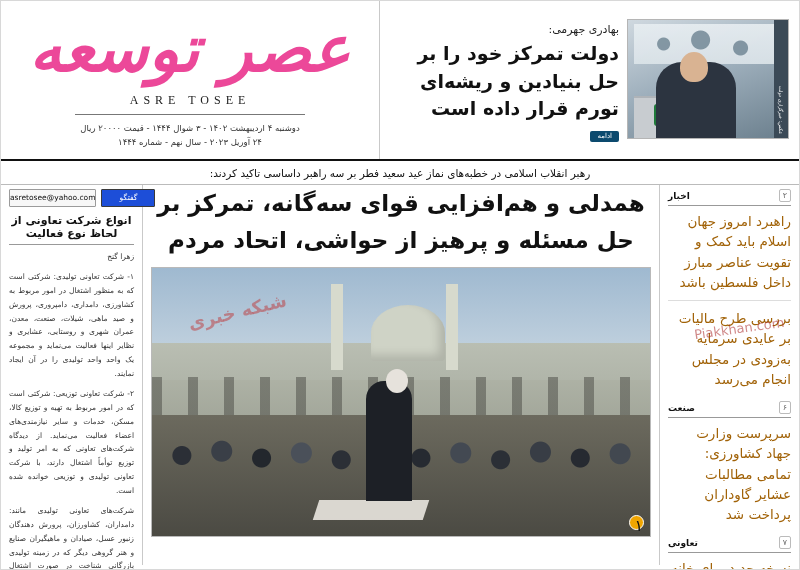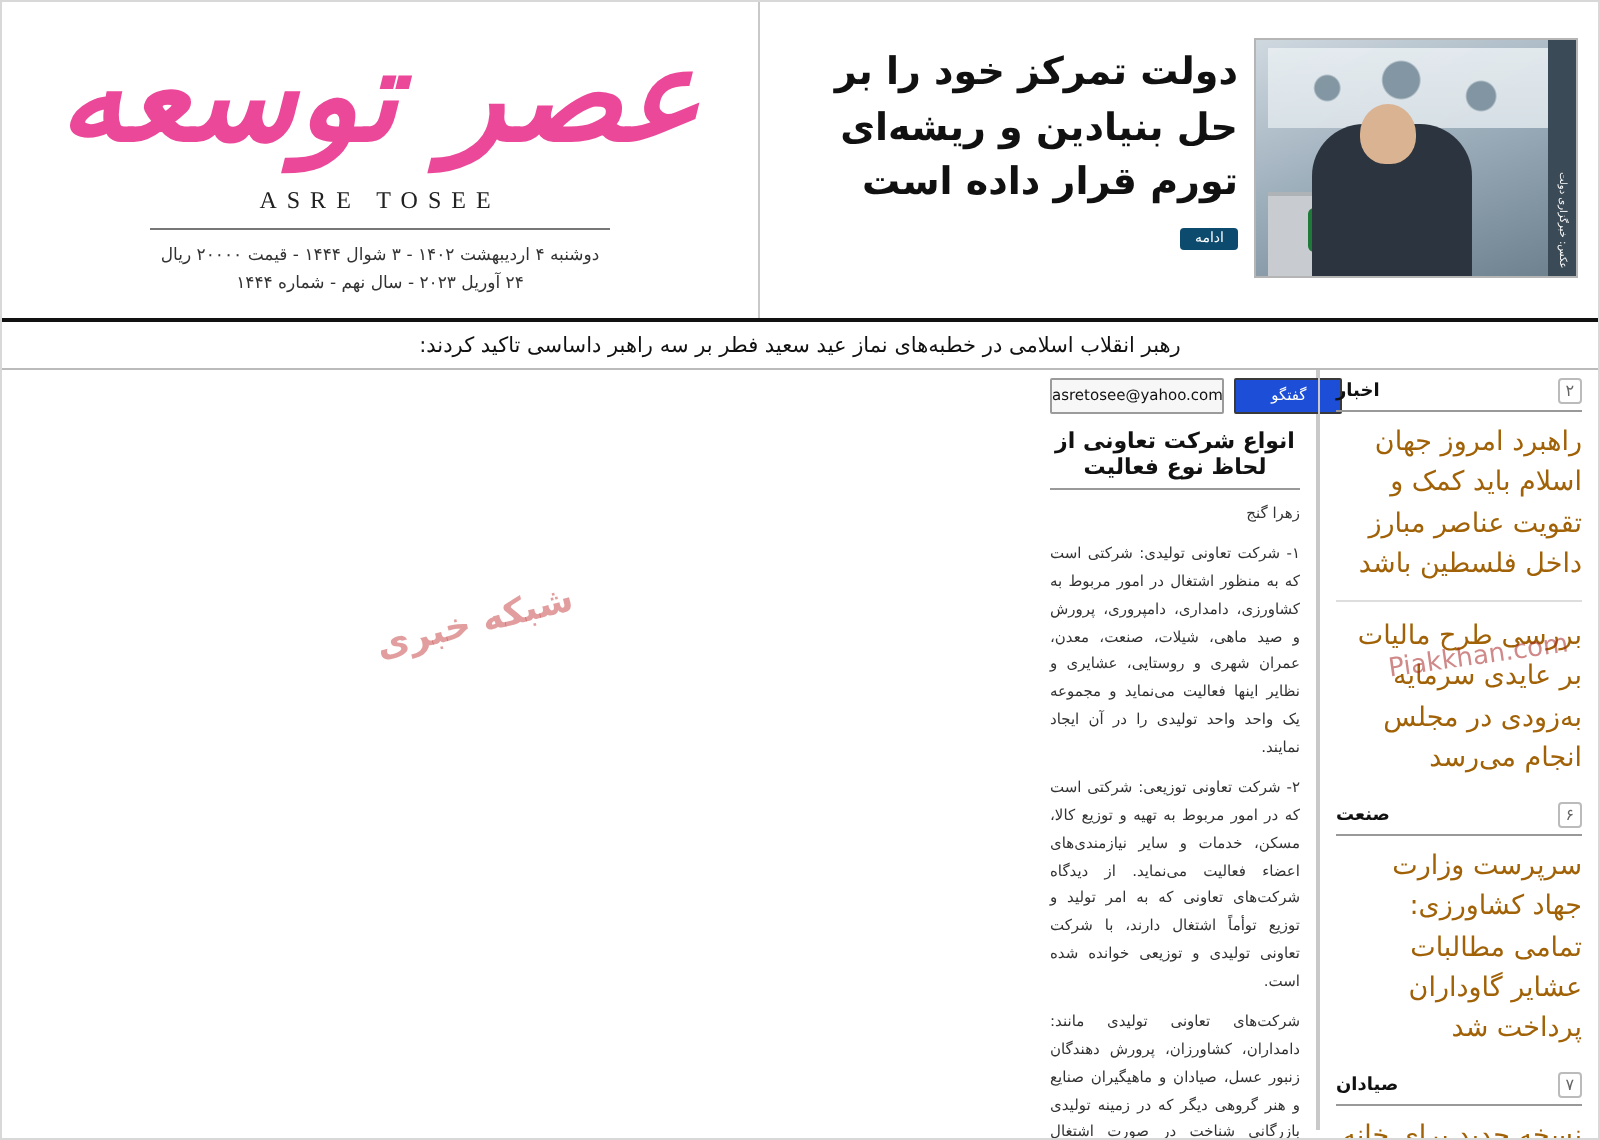--- a/index.html
+++ b/index.html
@@ -400,20 +400,21 @@
 </style>
 </head>
 <body>
 
 <div class="page">
 
   <div class="masthead">
 
     <div class="masthead-left">
       <div class="lead-text">
+        <div class="kicker">بهادری جهرمی:</div>
         <div class="lead-headline">دولت تمرکز خود را بر حل بنیادین و ریشه‌ای تورم قرار داده است</div>
         <span class="lead-more">ادامه</span>
       </div>
       <div class="lead-photo">
         <div class="world"></div>
         <div class="podium"></div>
         <div class="emblem"></div>
         <div class="figure"></div>
         <div class="head"></div>
         <div class="sidebar-strip"></div>
@@ -445,27 +446,44 @@
       <div class="brief-sep"></div>
       <div class="brief-title">بررسی طرح مالیات بر عایدی سرمایه به‌زودی در مجلس انجام می‌رسد</div>
 
       <div class="sec-head">
         <span class="name">صنعت</span>
         <span class="num">۶</span>
       </div>
       <div class="brief-title">سرپرست وزارت جهاد کشاورزی: تمامی مطالبات عشایر گاوداران پرداخت شد</div>
 
       <div class="sec-head">
-        <span class="name">صیادان</span>
+        <span class="name">تعاونی</span>
         <span class="num">۷</span>
       </div>
       <div class="brief-title">نسخه جدید برای خانه دارشدن تهرانی‌ها</div>
 
     </div>
 
+    <div class="col-main">
+      <div class="main-headline">همدلی و هم‌افزایی قوای سه‌گانه، تمرکز بر حل مسئله و پرهیز از حواشی، اتحاد مردم</div>
+      <div class="main-photo">
+        <div class="mp-sky"></div>
+        <div class="mp-bldg"></div>
+        <div class="mp-minaret-l"></div>
+        <div class="mp-minaret-r"></div>
+        <div class="mp-dome"></div>
+        <div class="mp-arches"></div>
+        <div class="mp-ground"></div>
+        <div class="mp-crowd"></div>
+        <div class="mp-mat"></div>
+        <div class="mp-figure"></div>
+        <div class="mp-figure-head"></div>
+        <div class="mp-badge">۱</div>
+      </div>
+    </div>
 
     <div class="col-left">
       <div class="ad-row">
         <div class="ad-chip">asretosee@yahoo.com</div>
         <div class="ad-chip dark">گفتگو</div>
       </div>
       <div class="left-sec-title">انواع شرکت تعاونی از لحاظ نوع فعالیت</div>
       <div class="left-body">
         <p>زهرا گنج</p>
         <p>۱- شرکت تعاونی تولیدی: شرکتی است که به منظور اشتغال در امور مربوط به کشاورزی، دامداری، دامپروری، پرورش و صید ماهی، شیلات، صنعت، معدن، عمران شهری و روستایی، عشایری و نظایر اینها فعالیت می‌نماید و مجموعه یک واحد واحد تولیدی را در آن ایجاد نمایند.</p>

